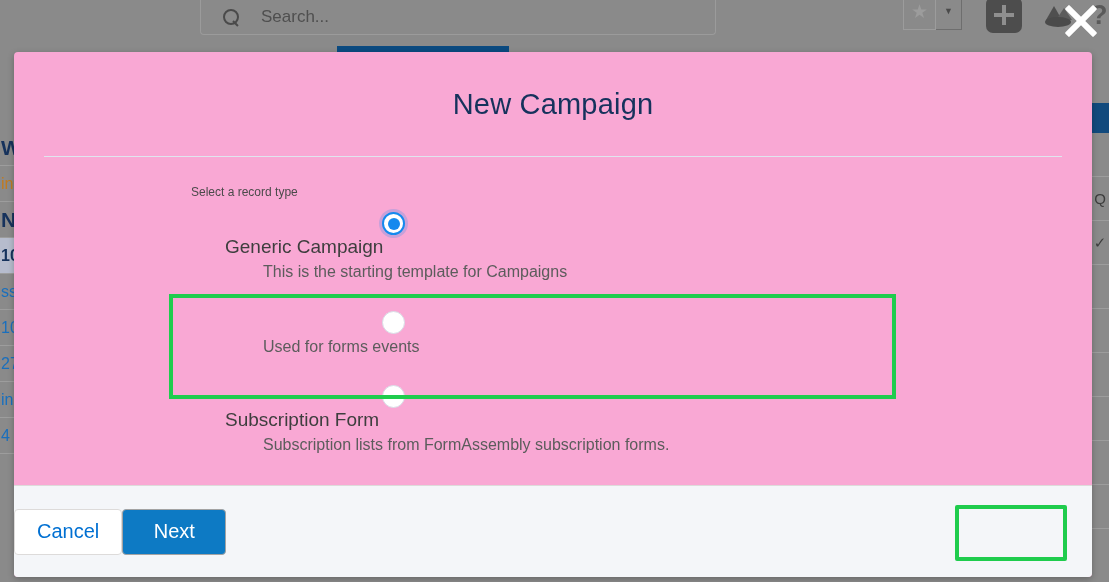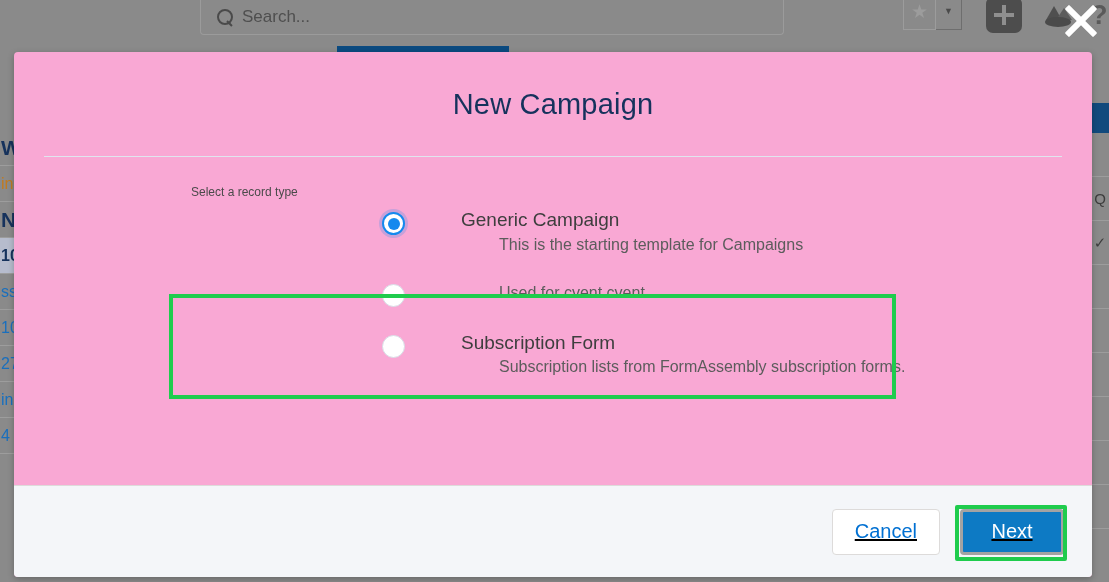--- a/index.html
+++ b/index.html
@@ -26,28 +26,28 @@
   .bg-topbar {
     position: absolute;
     left: 0; top: 0;
     width: 1109px;
     height: 46px;
   }
 
   .bg-search {
     position: absolute;
     left: 200px; top: 0px;
-    width: 584px; height: 35px;
+    width: 516px; height: 35px;
     border: 1px solid #9b9b9b;
     border-top: none;
     border-radius: 0 0 4px 4px;
     display: flex;
     align-items: center;
-    padding-left: 16px;
-    gap: 8px;
+    padding-left: 22px;
+    gap: 21px;
   }
   .bg-search .s-ico {
     width: 17px; height: 17px;
     position: relative;
     flex: none;
   }
   .bg-search .s-ico::before {
     content: "";
     position: absolute;
     left: 0; top: 0;
@@ -233,20 +233,21 @@
     color: #4a4a4a;
     padding-left: 22px;
     margin-bottom: 9px;
   }
 
   .rt-option {
     display: flex;
     align-items: flex-start;
     gap: 0;
     margin-bottom: 24px;
+    flex-direction: column;
   }
   .rt-radio-wrap {
     width: 236px;
     display: flex;
     justify-content: flex-end;
     padding-top: 4px;
     flex: none;
   }
   .radio {
     width: 23px; height: 23px;
@@ -300,45 +301,43 @@
     height: 105px;
   }
 
   .modal-footer {
     height: 92px;
     flex: none;
     background: #f4f6f9;
     border-top: 1px solid #dddbda;
     display: flex;
     align-items: center;
-    justify-content: flex-end;
     padding-right: 28px;
-    gap: 20px;
+    gap: 0;
     position: relative;
-    text-decoration: underline;
   }
   .btn {
     height: 46px;
     min-width: 104px;
     border-radius: 4px;
     font-size: 20px;
     display: flex;
     align-items: center;
     justify-content: center;
     cursor: pointer;
   }
   .btn-cancel {
     background: #ffffff;
     border: 1px solid #dddbda;
     color: #0070d2;
     padding: 0 22px;
   }
   .btn-next {
     background: #0d7ac4;
-    border: 3px solid #a3a3a3;
+    border: 1px solid #a3a3a3;
     color: #ffffff;
     padding: 0 17px;
   }
   .annot-next {
     position: absolute;
     right: 25px;
     top: 19px;
     width: 112px;
     height: 56px;
     border: 4px solid #1fcc4d;
@@ -467,21 +466,21 @@
           <div class="rt-label">Generic Campaign</div>
           <div class="rt-desc">This is the starting template for Campaigns</div>
         </div>
       </div>
 
       <div class="rt-option">
         <div class="rt-radio-wrap">
           <span class="radio"></span>
         </div>
         <div class="rt-text">
-          <div class="rt-desc">Used for cvent cvent</div>
+          <div class="rt-desc">Used for forms events</div>
         </div>
       </div>
 
       <div class="rt-option">
         <div class="rt-radio-wrap">
           <span class="radio"></span>
         </div>
         <div class="rt-text">
           <div class="rt-label">Subscription Form</div>
           <div class="rt-desc">Subscription lists from FormAssembly subscription forms.</div>

